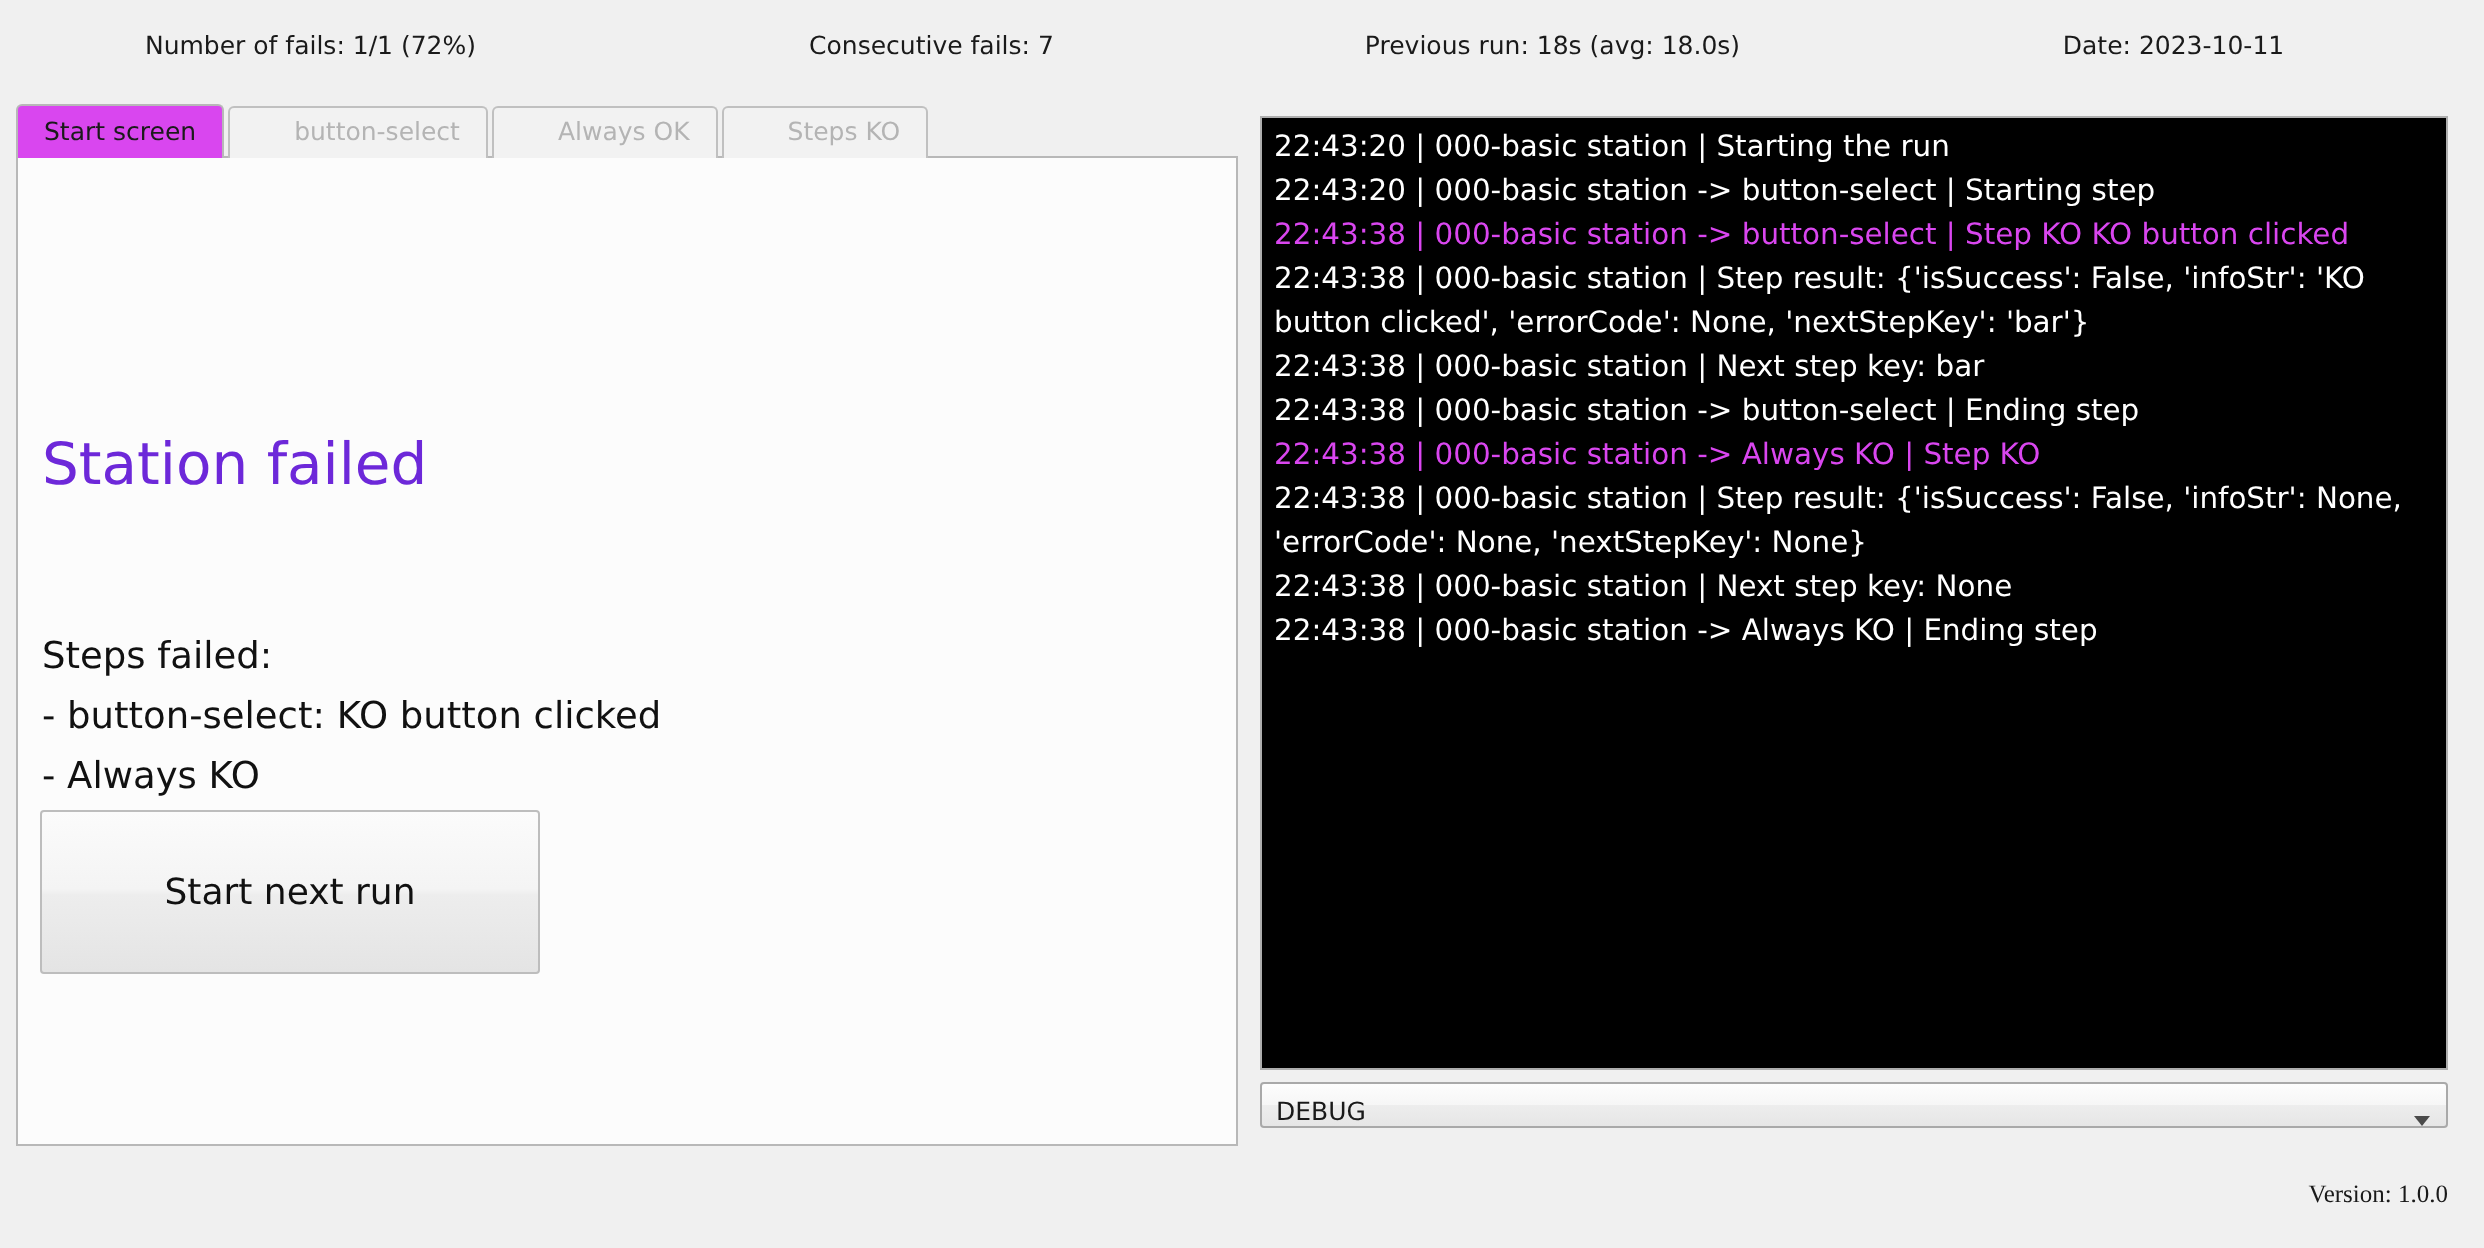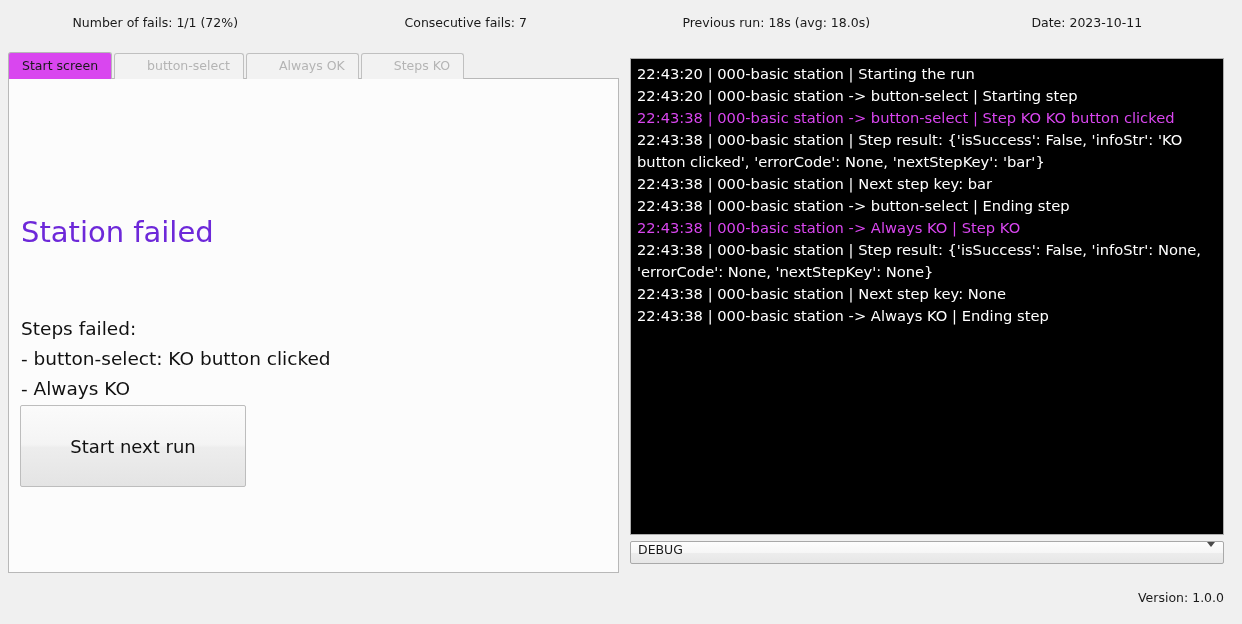--- a/index.html
+++ b/index.html
@@ -91,21 +91,21 @@
     left: 12px; top: 191px;
     font-size: 18.5px;
     color: #111111;
     line-height: 30px;
     white-space: pre;
     margin-top: 44px;
   }
   .start-button {
     position: absolute;
     left: 11px; top: 326px;
-    width: 226px; height: 82px;
+    width: 250px; height: 82px;
     background: linear-gradient(to bottom, #fbfbfb 0%, #f4f4f4 48%, #ededed 52%, #e4e4e4 100%);
     border: 1px solid #bdbdbd;
     border-radius: 2px;
     font-family: "DejaVu Sans", "Liberation Sans", sans-serif;
     font-size: 18px;
     color: #111111;
     cursor: pointer;
     display: flex;
     align-items: center;
     justify-content: center;
@@ -132,41 +132,42 @@
   .logline.err { color: #d946ef; }
 
   .levelselect {
     position: absolute;
     left: 630px; top: 541px;
     width: 594px; height: 23px;
     background: linear-gradient(to bottom, #fdfdfd 0%, #f6f6f6 50%, #ededed 51%, #e6e6e6 100%);
     border: 1px solid #a9a9a9;
     border-radius: 2px;
     display: flex;
-    align-items: flex-start;
+    align-items: flex-end;
     padding: 0 6px 0 7px;
     font-size: 12.5px;
     color: #1a1a1a;
     cursor: pointer;
   }
   .levelselect .val { flex: 1 1 auto; }
   .levelselect .arrow {
     width: 0; height: 0;
     border-left: 4.5px solid transparent;
     border-right: 4.5px solid transparent;
     border-top: 5px solid #4a4a4a;
     margin-right: 2px;
   }
 
   .version {
     position: absolute;
     right: 18px; top: 590px;
     font-size: 12.5px;
     color: #1a1a1a;
     white-space: nowrap;
+    font-family: Liberation Serif, serif;
   }
 </style>
 </head>
 <body>
 
 <div id="app">
 
   <div class="statusbar">
     <div class="status-cell">Number of fails: 1/1 (72%)</div>
     <div class="status-cell">Consecutive fails: 7</div>

